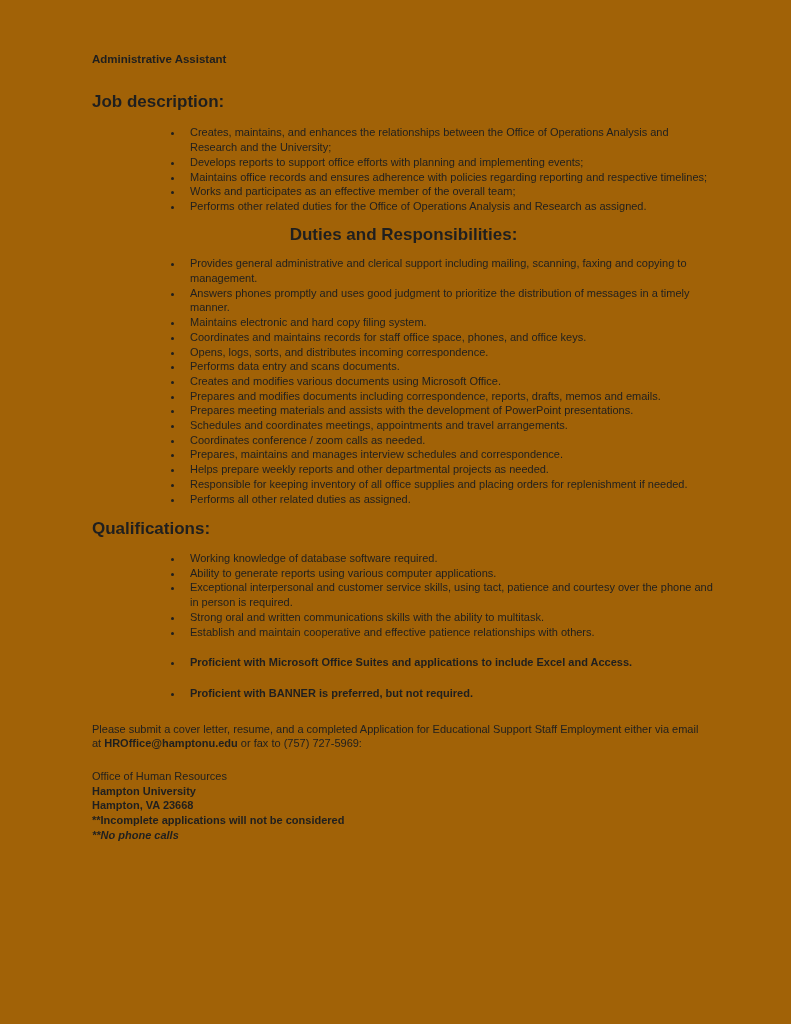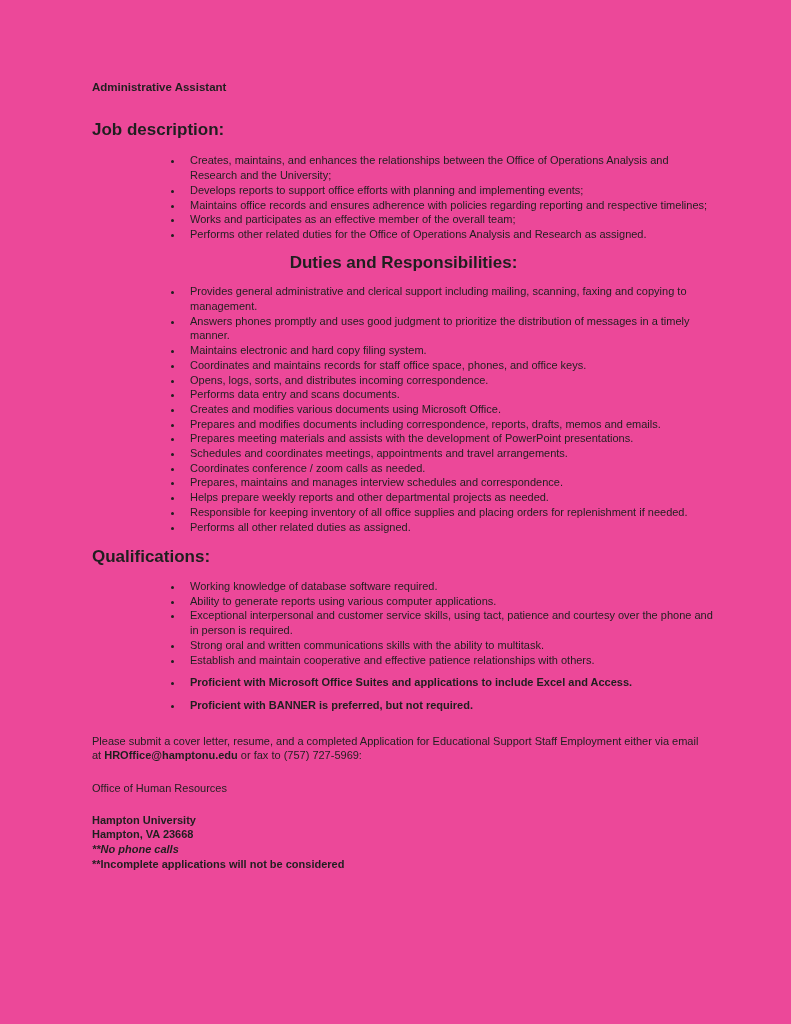--- a/index.html
+++ b/index.html
@@ -4,27 +4,27 @@
 <style>
   html, body {
     margin: 0;
     padding: 0;
     background: #ffffff;
   }
   .page {
     position: relative;
     width: 791px;
     height: 1024px;
-    background: #ec4899;
+    background: #a16207;
     color: #1f1f1f;
     font-family: "Liberation Sans", "DejaVu Sans", sans-serif;
     font-size: 11px;
     line-height: 14.7px;
     box-sizing: border-box;
-    padding: 80px 76px 0 92px;
+    padding: 52px 76px 0 92px;
     overflow: hidden;
   }
   .doc-title {
     font-size: 11.5px;
     font-weight: 700;
     margin: 0 0 0 0;
   }
   .section-heading {
     font-size: 17px;
     font-weight: 700;
@@ -39,33 +39,32 @@
     padding: 0 0 0 92px;
   }
   ul.bullet-list.tight { margin-top: 14px; }
   ul.bullet-list li {
     list-style-type: disc;
     padding-left: 6px;
     margin: 0;
   }
   ul.bullet-list li.li-bold {
     font-weight: 700;
-    margin-top: 8px;
+    margin-top: 16px;
   }
   .apply-paragraph {
     margin: 21px 0 0 0;
     max-width: 612px;
   }
   .bold-inline { font-weight: 700; }
   .office-line {
     margin-top: 18px;
     font-weight: 400;
   }
   .footer-block {
-    margin-top: 17px;
   }
   .footer-line { font-weight: 700; }
   .footer-line.italic { font-style: italic; }
 </style>
 </head>
 <body>
 
 <div class="page">
 
   <div class="doc-title">Administrative Assistant</div>
@@ -140,17 +139,17 @@
     </ul>
 
 
   <p class="apply-paragraph"><span>Please submit a cover letter, resume, and a completed Application for Educational Support Staff Employment either via email at </span><span class="bold-inline">HROffice@hamptonu.edu</span><span> or fax to (757) 727-5969:</span></p>
 
   <div class="office-line">Office of Human Resources</div>
 
   <div class="footer-block">
     <div class="footer-line">Hampton University</div>
     <div class="footer-line">Hampton, VA 23668</div>
+    <div class="footer-line">**Incomplete applications will not be considered</div>
     <div class="footer-line italic">**No phone calls</div>
-    <div class="footer-line">**Incomplete applications will not be considered</div>
   </div>
 
 </div>
 
 </body></html>

